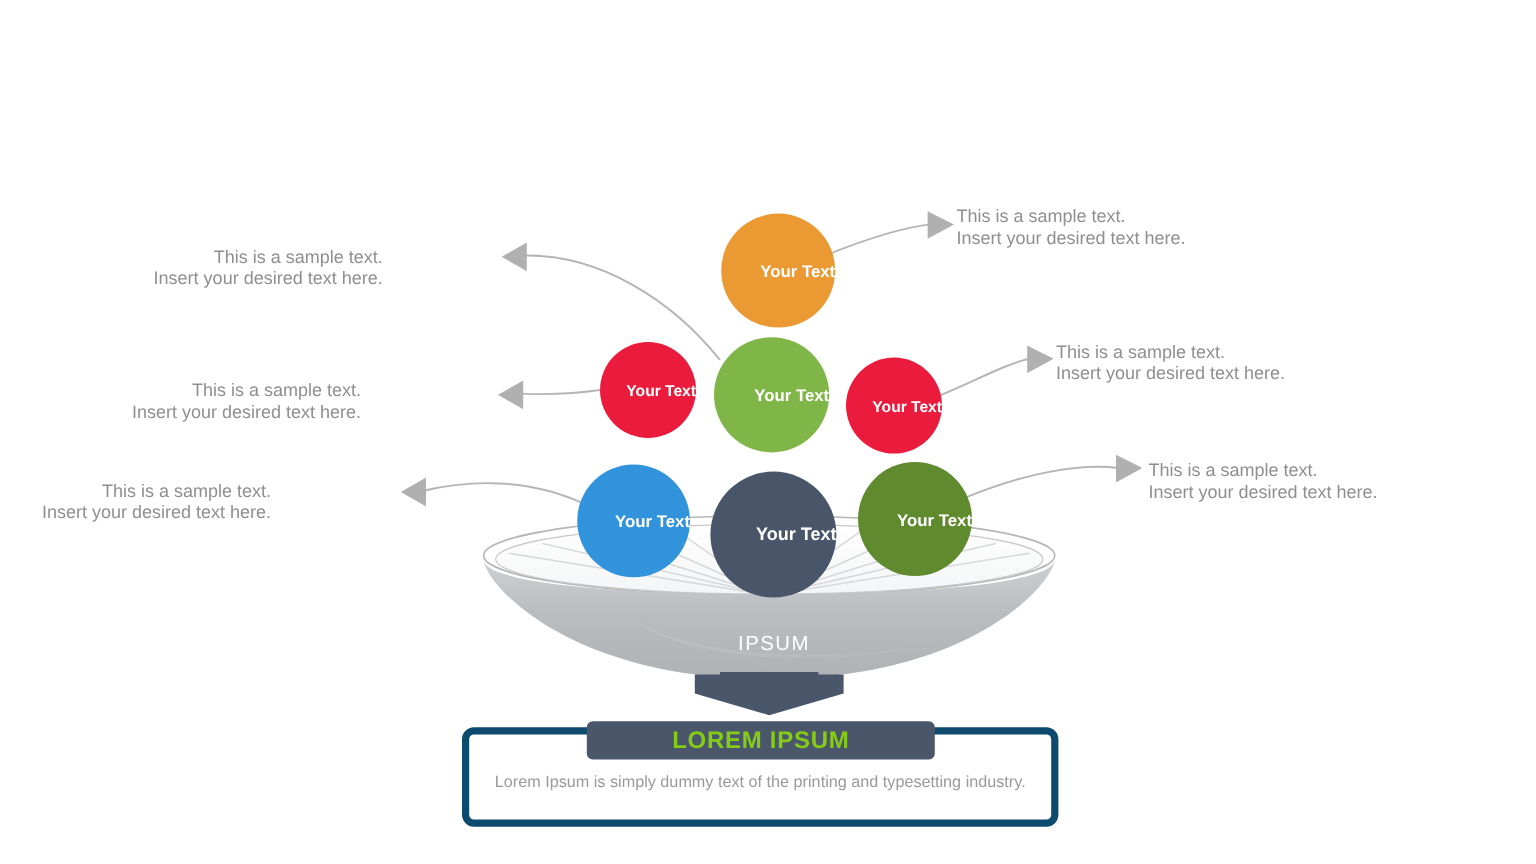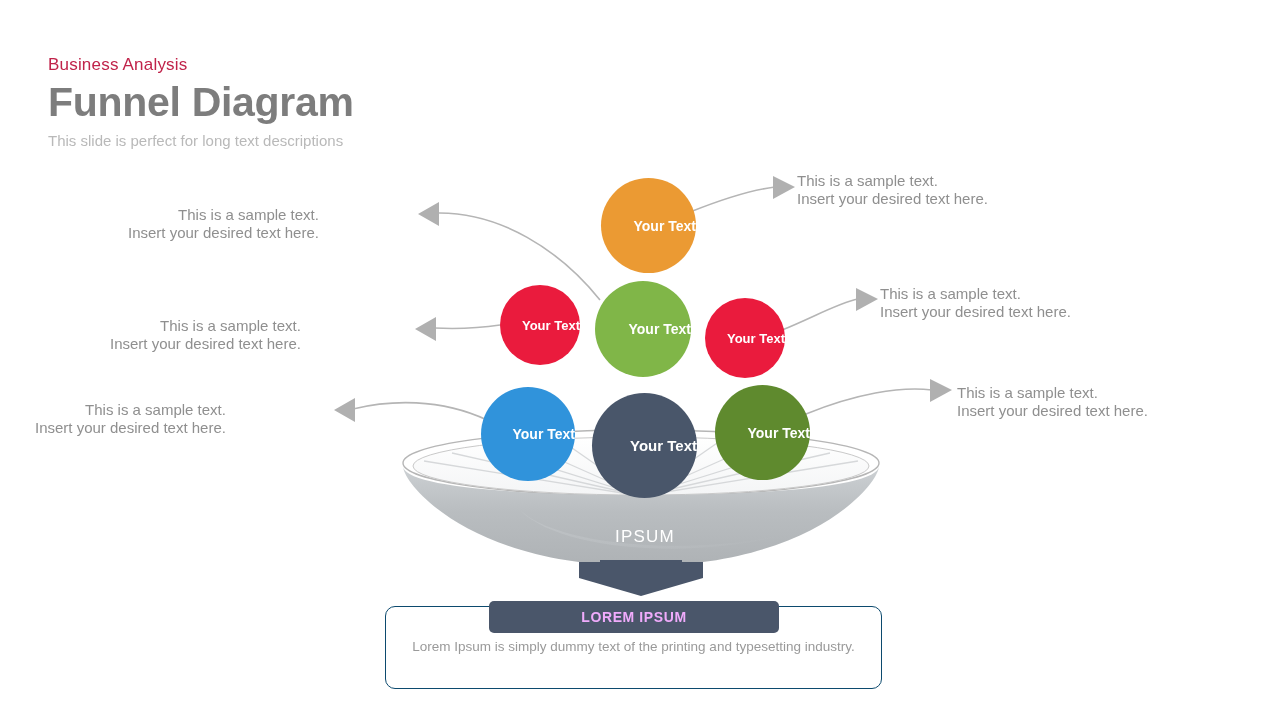--- a/index.html
+++ b/index.html
@@ -77,21 +77,21 @@
   .annot.right { text-align: left; }
   .annot.left  { text-align: right; }
 
   
   .panel {
     position: absolute;
     left: 385px;
     top: 606px;
     width: 497px;
     height: 83px;
-    border: 1px solid #0c4a6e;
+    border: 6px solid #0c4a6e;
     border-radius: 10px;
     background: #ffffff;
     box-sizing: border-box;
   }
   .panel-body {
     position: absolute;
     left: 0; right: 0;
     top: 30px;
     text-align: center;
     font-size: 13.5px;
@@ -100,22 +100,22 @@
     padding: 0 16px;
   }
   .badge {
     position: absolute;
     left: 489px;
     top: 601px;
     width: 290px;
     height: 32px;
     background: #4a566a;
     border-radius: 5px;
-    color: #f0abfc;
-    font-size: 14px;
+    color: #84cc16;
+    font-size: 20px;
     font-weight: bold;
     letter-spacing: .6px;
     display: flex;
     align-items: center;
     justify-content: center;
     box-sizing: border-box;
   }
   .filter-label {
     position: absolute;
     left: 560px;
@@ -126,25 +126,20 @@
     font-size: 17px;
     letter-spacing: 1.2px;
     pointer-events: none;
   }
 </style>
 </head>
 <body>
 
 <div id="slide">
 
-  <div class="header">
-    <div class="eyebrow">Business Analysis</div>
-    <div class="title">Funnel Diagram</div>
-    <div class="subtitle">This slide is perfect for long text descriptions</div>
-  </div>
 
   <svg id="art" viewBox="0 0 1280 720">
     <defs>
       <linearGradient id="bowlGrad" x1="0" y1="0" x2="0" y2="1">
         <stop offset="0%" stop-color="#cdd1d4"></stop>
         <stop offset="45%" stop-color="#b9bdc0"></stop>
         <stop offset="100%" stop-color="#aeb2b5"></stop>
       </linearGradient>
       <linearGradient id="bowlInner" x1="0" y1="0" x2="0" y2="1">
         <stop offset="0%" stop-color="#ffffff"></stop>

